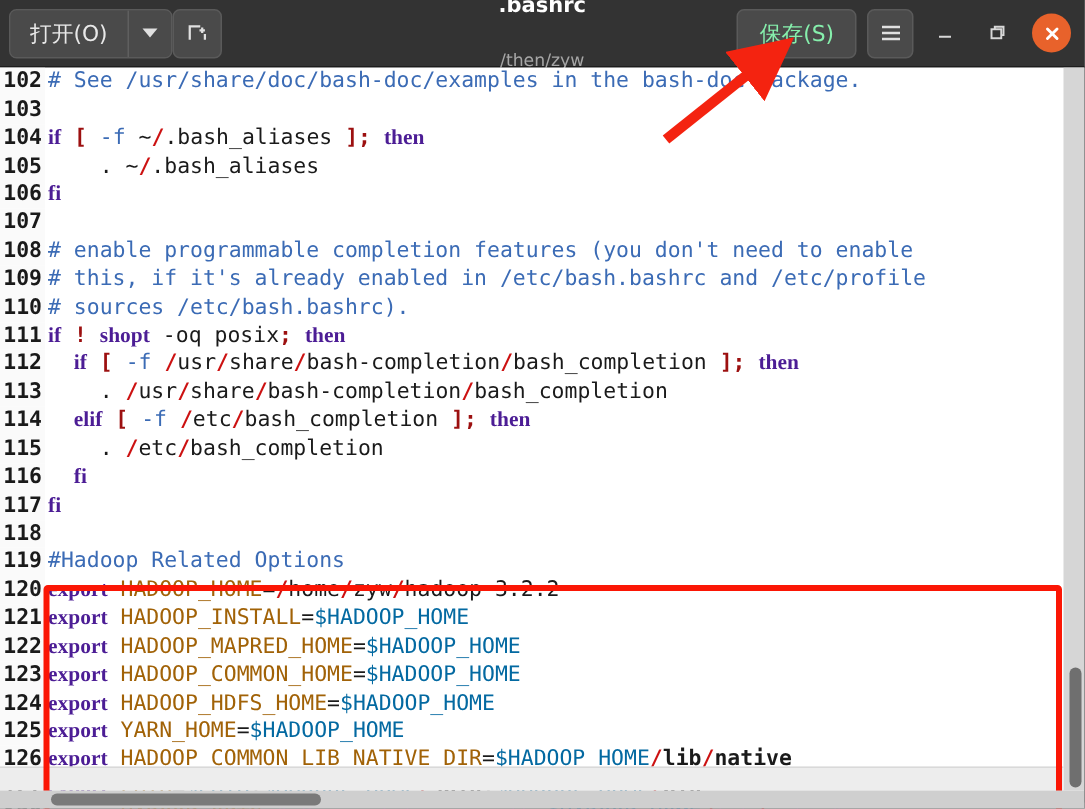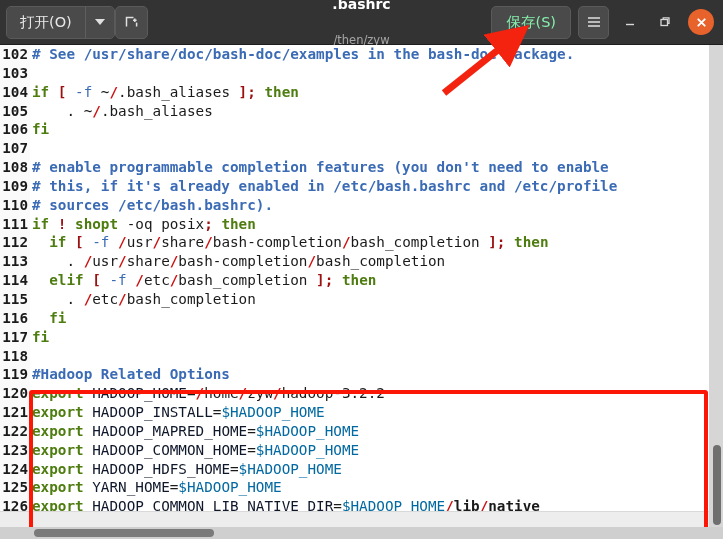--- a/index.html
+++ b/index.html
@@ -136,27 +136,27 @@
     padding-right: 2px;
     color: #1a1a1a;
     font-weight: bold;
     background: #fafafa;
     user-select: none;
   }
   .ln-row.cur .gutter { background: #ebebeb; }
   .src { padding-left: 2px; }
 
   
-  .c-com  { color: #3b6bb5; font-weight: bold; }            
-  .c-kw   { color: #4d7c0f; font-weight: bold; }  
+  .c-com  { color: #3b6bb5; }            
+  .c-kw   { color: #4c1d95; font-weight: bold; font-family: Liberation Serif, serif; }  
   .c-brk  { color: #9c1010; font-weight: bold; }  
   .c-opt  { color: #3b6bb5; }            
   .c-txt  { color: #1a1a1a; }            
   .c-sl   { color: #cc1111; font-weight: bold; }  
-  .c-var  { color: #0f172a; }            
+  .c-var  { color: #a16207; }            
   .c-dvar { color: #0369a1; }            
   .c-str  { color: #c08fc0; }            
   .c-bld  { color: #1a1a1a; font-weight: bold; }
 
   
   .redbox {
     position: absolute;
     left: 29px; top: 345px;
     width: 679px; height: 186px;
     border: 4px solid #fb1605;

